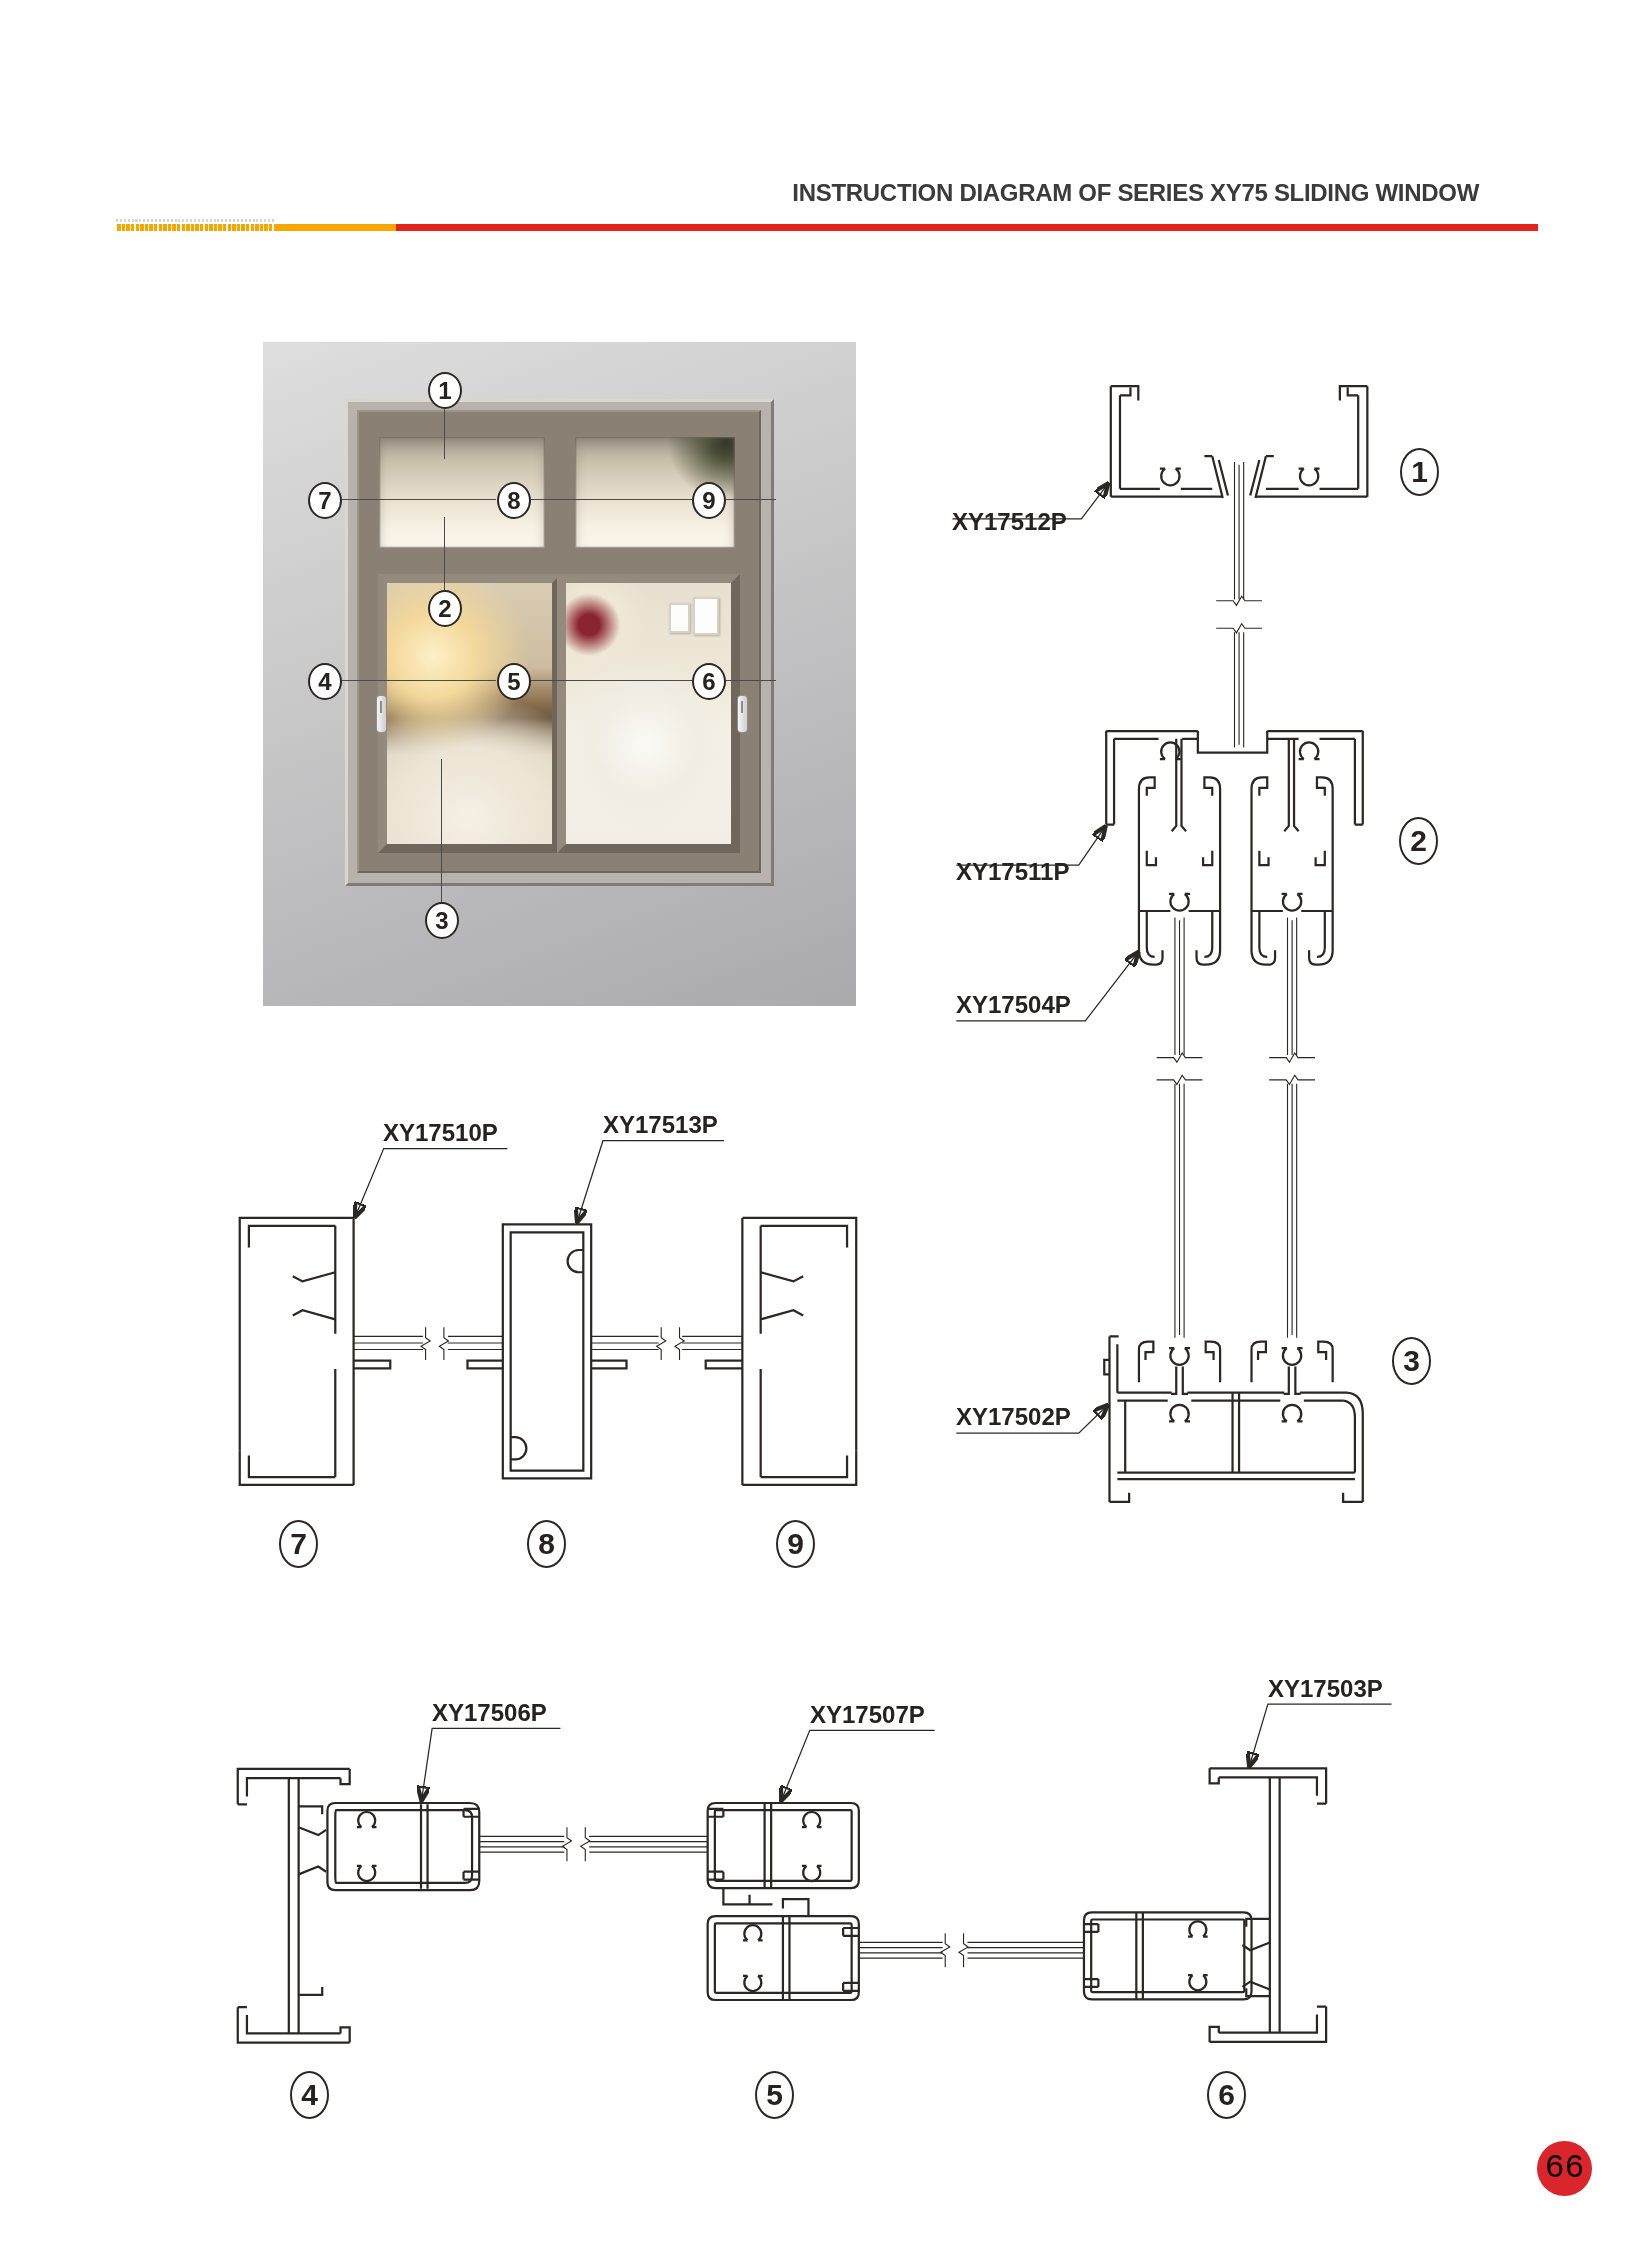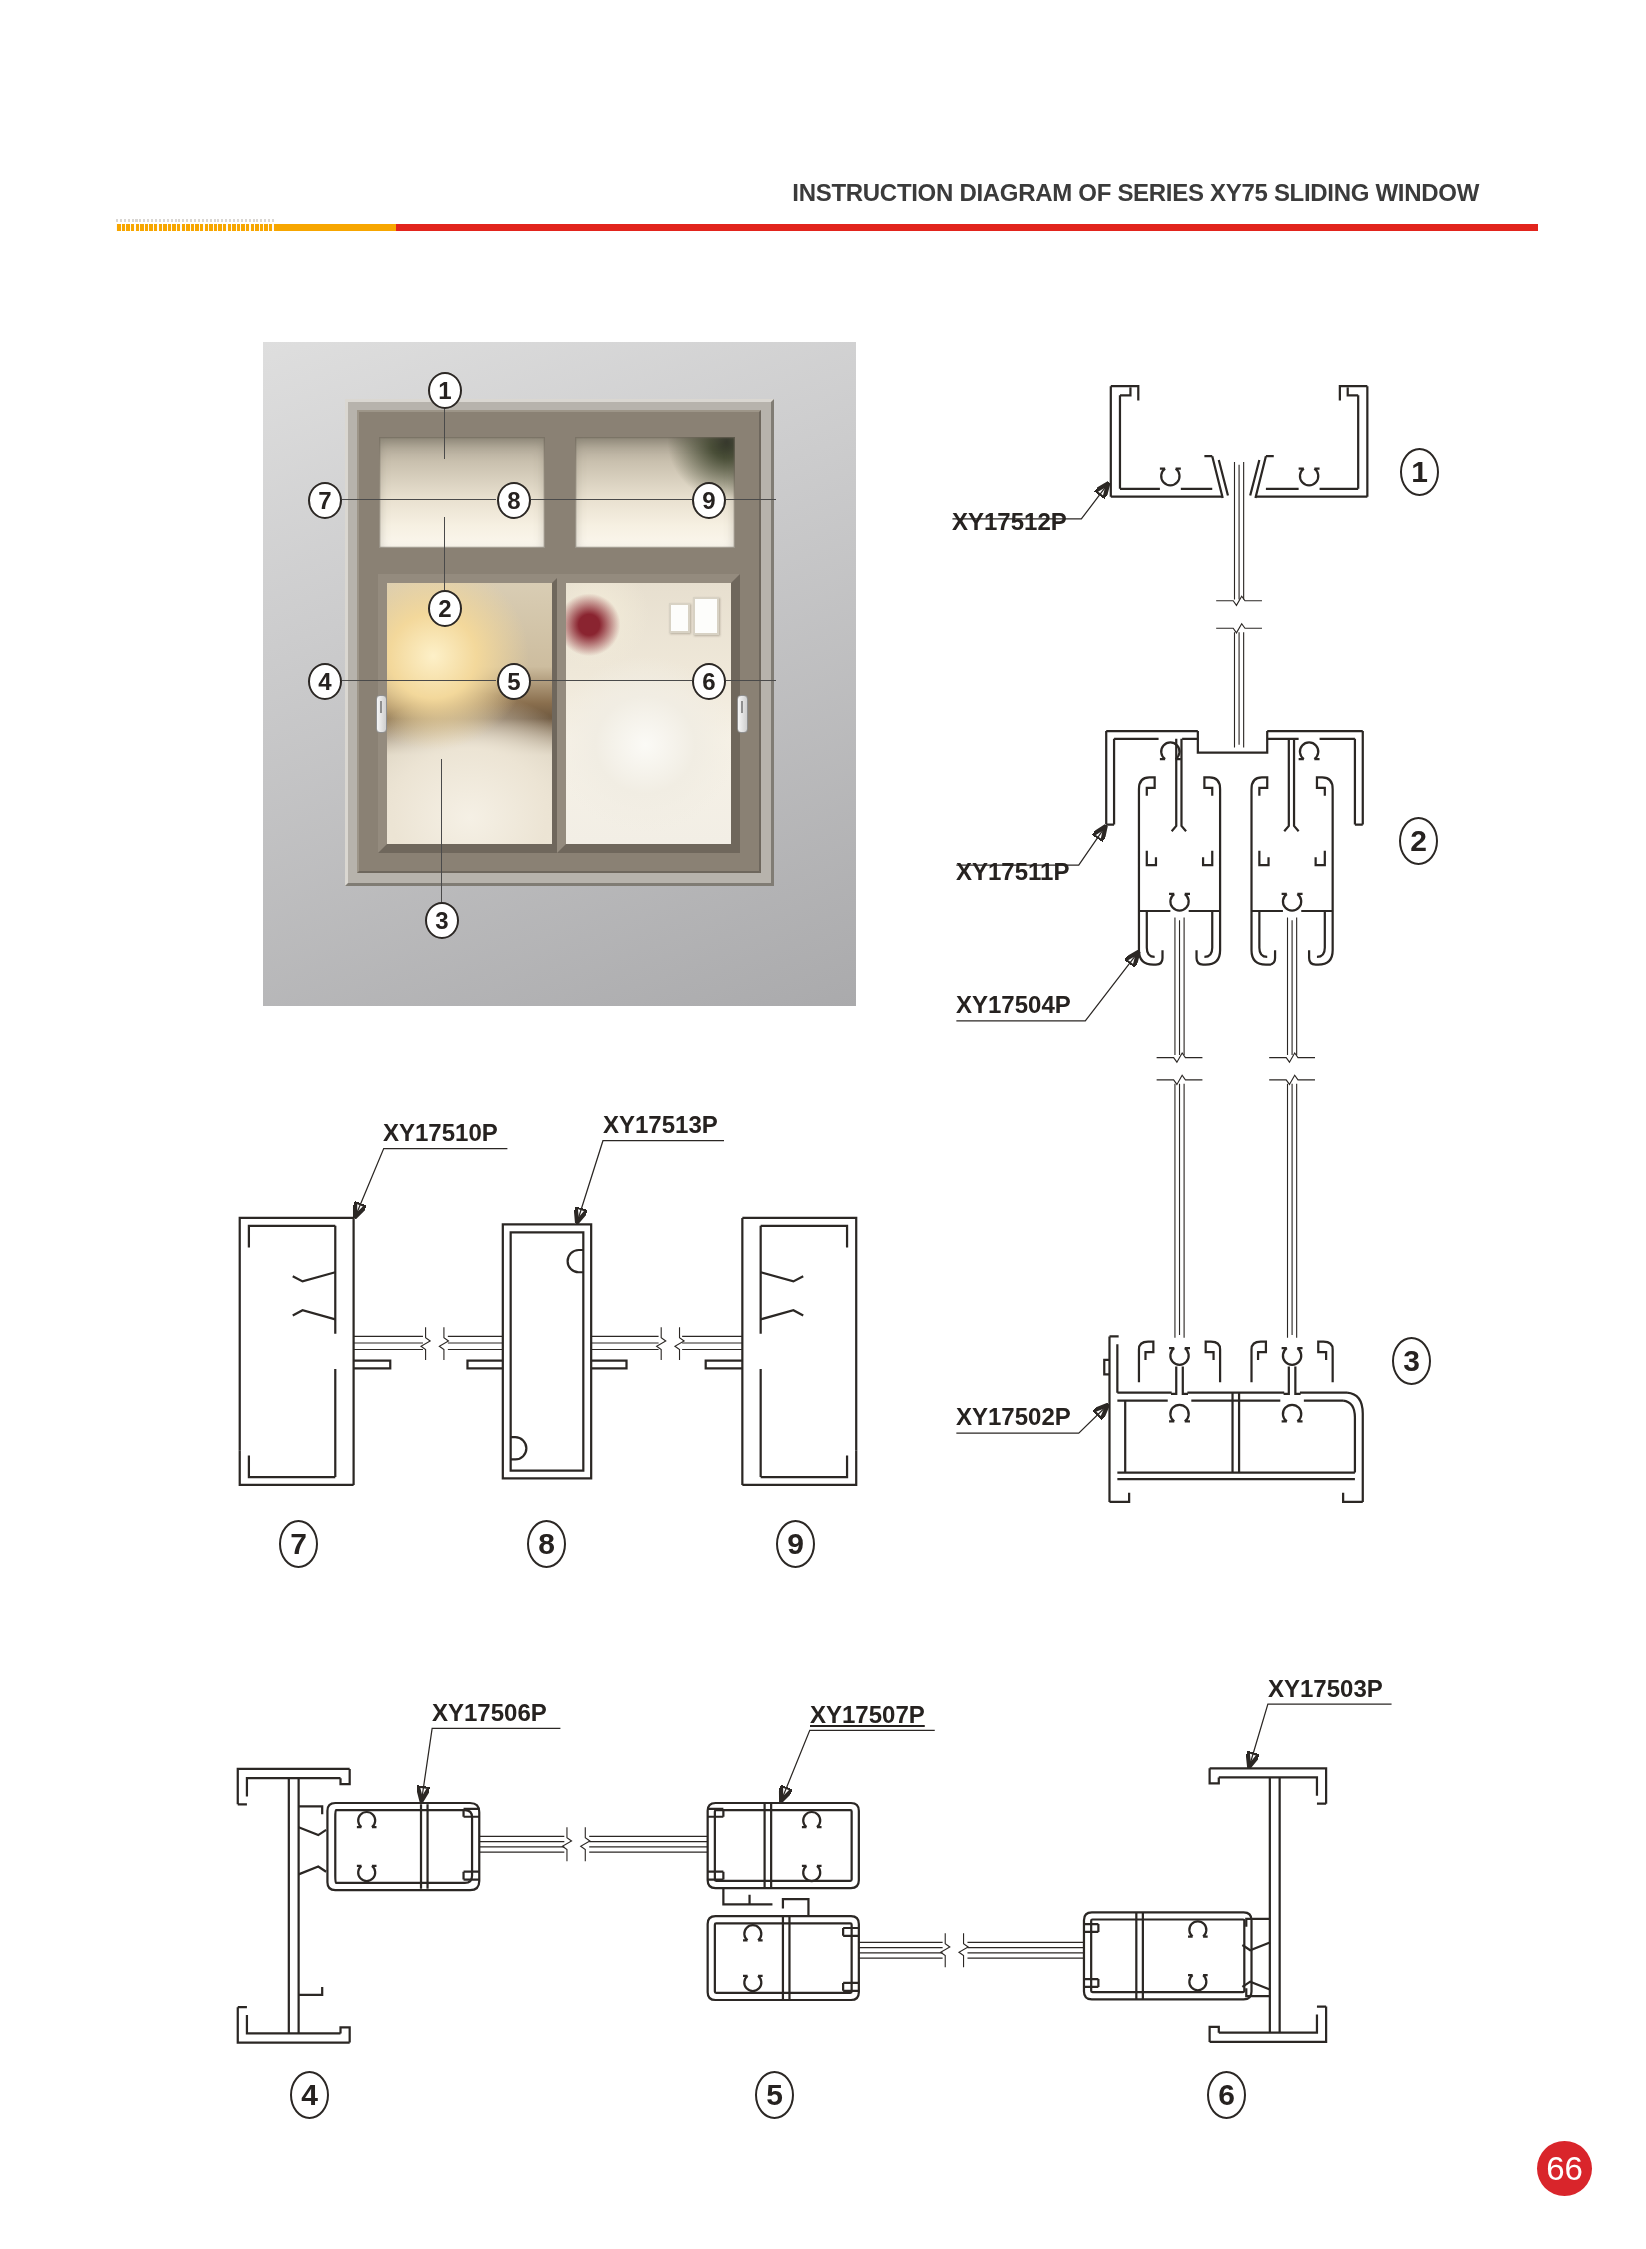--- a/index.html
+++ b/index.html
@@ -59,21 +59,21 @@
 
   
   .draw{position:absolute;left:0;top:0;width:1647px;height:2250px;}
   .draw path, .draw line{fill:none;stroke:#2b2724;stroke-width:3.4;stroke-linejoin:miter;stroke-linecap:butt;}
   .draw .thin{stroke-width:1.7;}
   .draw .ldr{stroke-width:1.9;}
 
   
   .badge{position:absolute;left:1537px;top:2141px;width:55px;height:55px;border-radius:50%;
         background:#D9252B;display:flex;align-items:center;justify-content:center;
-        color:#ffffff;font-family:Liberation Sans, sans-serif;font-size:33px;text-align:right;}
+        color:#000000;font-family:Liberation Mono, monospace;font-size:33px;text-align:right;}
 </style>
 </head>
 <body>
 
 <div class="page">
 
   <div class="title-en">INSTRUCTION DIAGRAM OF SERIES XY75 SLIDING WINDOW</div>
   <div class="micro-strip"></div>
   <div class="bar-yellow">
       <div class="ticks"></div>
@@ -320,21 +320,21 @@
     </g>
   </svg>
 
   <div class="lbl" style="left:952px;top:508px;">XY17512P</div>
   <div class="lbl" style="left:956px;top:835px;margin-top:23px;">XY17511P</div>
   <div class="lbl" style="left:956px;top:991px;">XY17504P</div>
   <div class="lbl" style="left:956px;top:1403px;">XY17502P</div>
   <div class="lbl" style="left:383px;top:1119px;">XY17510P</div>
   <div class="lbl" style="left:603px;top:1111px;">XY17513P</div>
   <div class="lbl" style="left:432px;top:1699px;">XY17506P</div>
-  <div class="lbl" style="left:810px;top:1701px;text-decoration:underline;">XY17507P</div>
+  <div class="lbl" style="left:810px;top:1701px;">XY17507P</div>
   <div class="lbl" style="left:1268px;top:1675px;text-align:right;">XY17503P</div>
 
   <div class="scircle" style="left:1400px;top:448px;">
       <span>1</span>
     </div>
   <div class="scircle" style="left:1399px;top:817px;">
       <span>2</span>
     </div>
   <div class="scircle" style="left:1392px;top:1337px;">
       <span>3</span>

